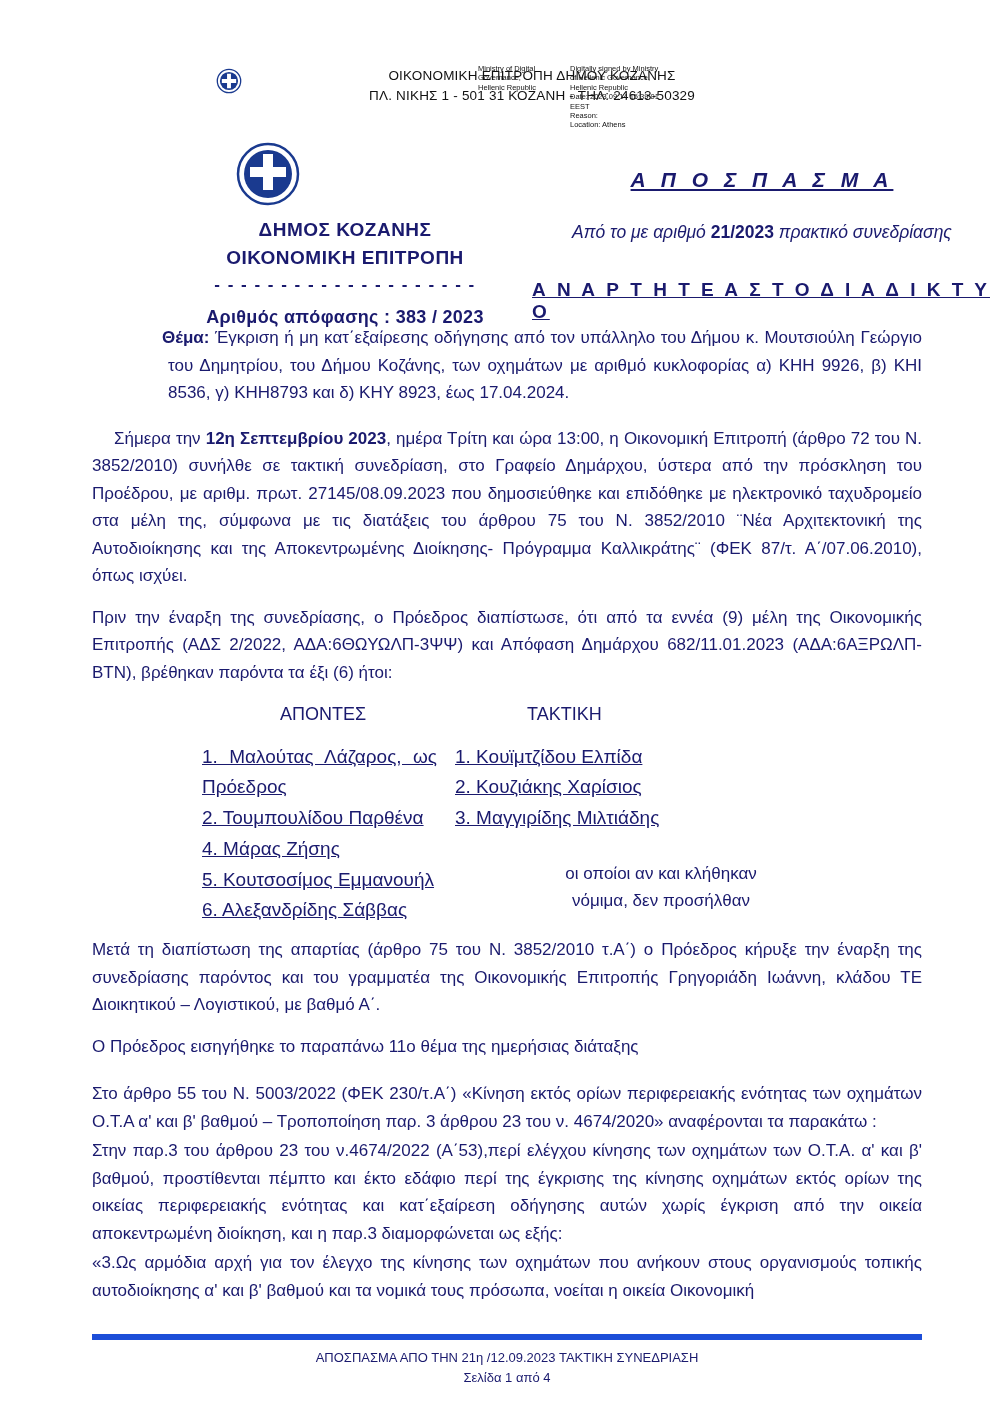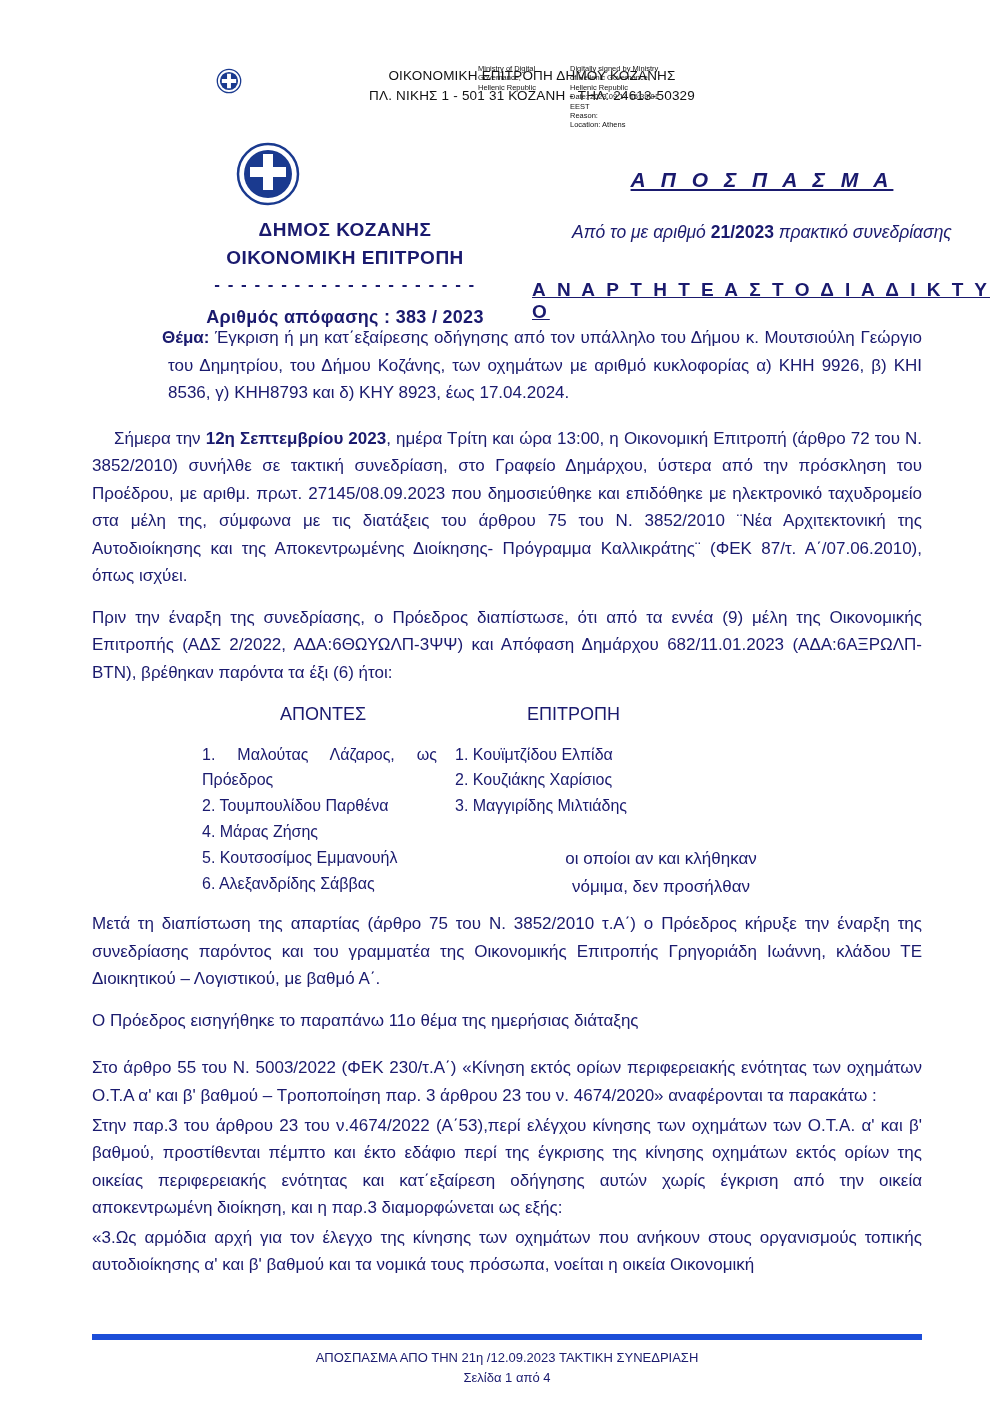--- a/index.html
+++ b/index.html
@@ -156,22 +156,23 @@
   .col-left { width: 345px; padding-left: 110px; box-sizing: border-box; }
   .col-right { width: 400px; padding-left: 18px; box-sizing: border-box; }
   .col-head {
     font-size: 18px;
     text-align: left;
     margin-bottom: 12px;
     padding-left: 78px;
   }
   .col-right .col-head { padding-left: 72px; }
   .name {
-    font-size: 16px;
+    font-size: 19px;
     line-height: 1.62;
+    text-decoration: underline;
   }
   .note {
     font-size: 17px;
     line-height: 1.62;
     text-align: center;
     padding-left: 30px;
   }
 
   
   .footer {
@@ -257,21 +258,21 @@
     <div class="lists">
       <div class="col-left">
         <div class="col-head">ΑΠΟΝΤΕΣ</div>
         <div class="name">1. Μαλούτας Λάζαρος, ως Πρόεδρος</div>
         <div class="name">2. Τουμπουλίδου Παρθένα</div>
         <div class="name">4. Μάρας Ζήσης</div>
         <div class="name">5. Κουτσοσίμος Εμμανουήλ</div>
         <div class="name">6. Αλεξανδρίδης Σάββας</div>
       </div>
       <div class="col-right">
-        <div class="col-head">ΕΠΙΤΡΟΠΗ</div>
+        <div class="col-head">ΤΑΚΤΙΚΗ</div>
         <div class="name">1. Κουϊμτζίδου Ελπίδα</div>
         <div class="name">2. Κουζιάκης  Χαρίσιος</div>
         <div class="name">3. Μαγγιρίδης Μιλτιάδης</div>
         <div class="name" style="height:26px"></div>
         <div class="note">οι οποίοι αν και κλήθηκαν</div>
         <div class="note">νόμιμα, δεν προσήλθαν</div>
       </div>
     </div>
 
     <p class="para">Μετά τη διαπίστωση της απαρτίας (άρθρο 75 του Ν. 3852/2010 τ.Α΄) ο Πρόεδρος κήρυξε την έναρξη της συνεδρίασης παρόντος και του γραμματέα της Οικονομικής Επιτροπής Γρηγοριάδη Ιωάννη, κλάδου ΤΕ Διοικητικού – Λογιστικού, με βαθμό Α΄.</p>

